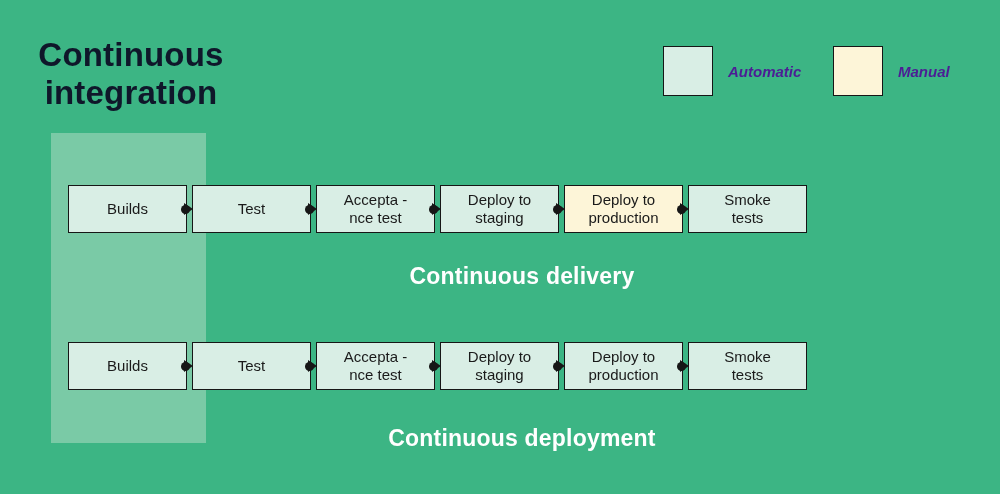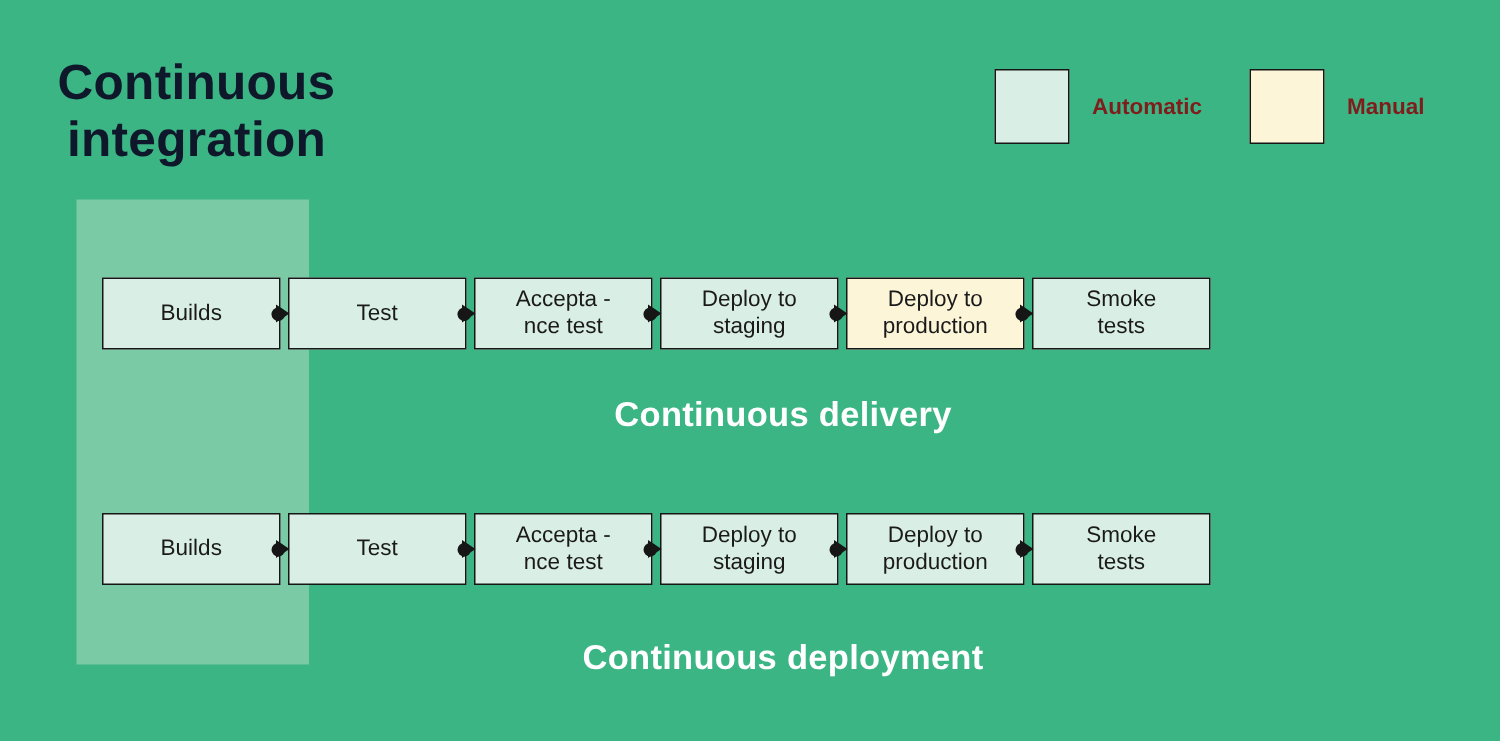--- a/index.html
+++ b/index.html
@@ -28,21 +28,21 @@
   
   .legend { position: absolute; top: 46px; display: flex; align-items: center; gap: 15px; }
   .legend-automatic { left: 663px; }
   .legend-manual   { left: 833px; }
   .swatch {
     width: 50px; height: 50px;
     border: 1.5px solid #161616;
   }
   .swatch[data-type="automatic"] { background: #d9eee5; }
   .swatch[data-type="manual"]    { background: #fdf5d8; }
-  .legend-label { font-size: 15px; font-weight: 700; color: #7f1d1d; }
+  .legend-label { font-size: 15px; font-weight: 700; color: #4c1d95; font-style: italic; }
 
   
   .ci-band {
     position: absolute;
     left: 51px; top: 133px;
     width: 155px; height: 310px;
     background: #7acaa6;
   }
 
   

